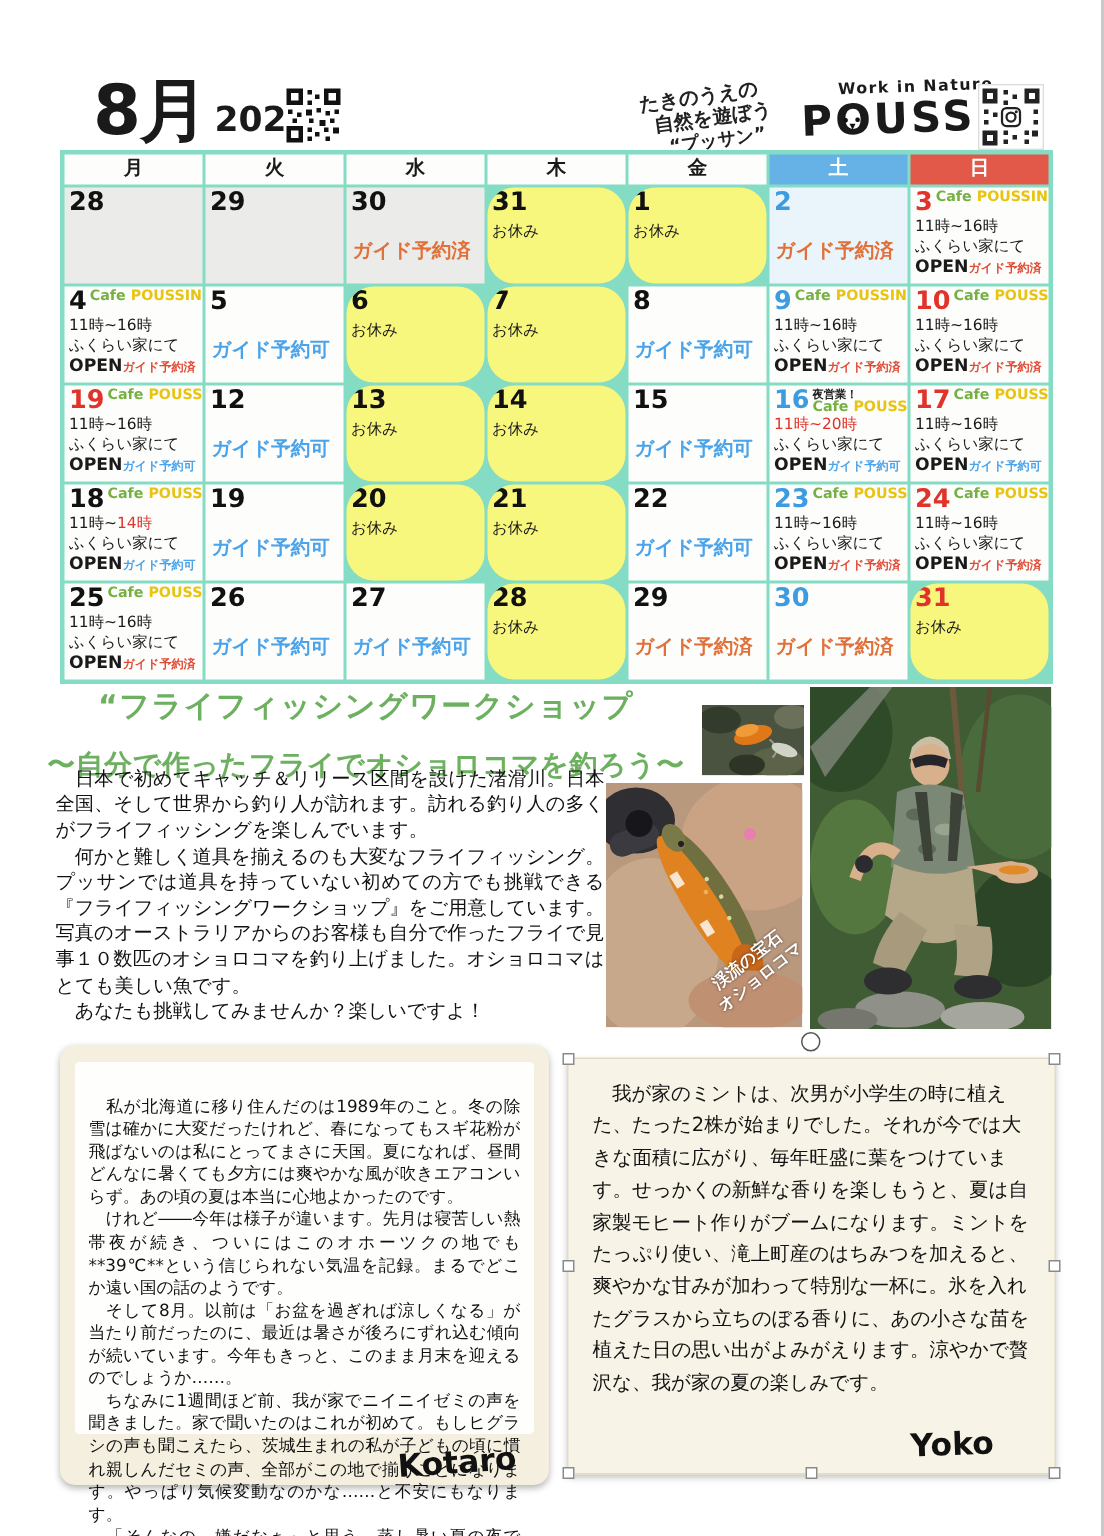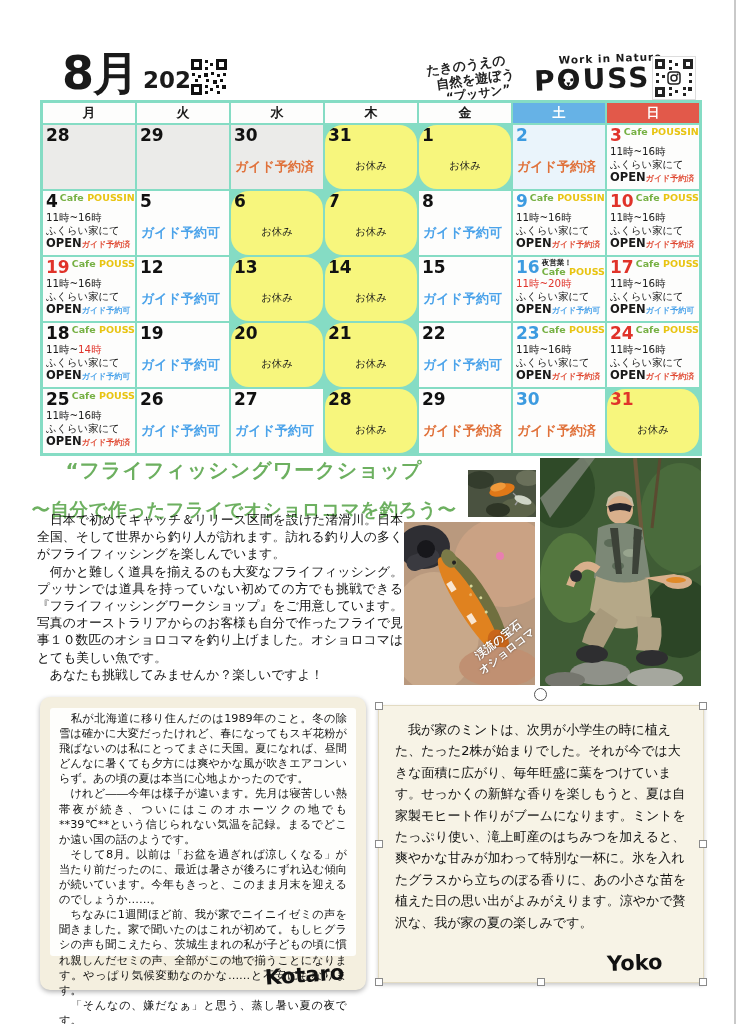--- a/index.html
+++ b/index.html
@@ -46,39 +46,39 @@
   .night{font-size:7.5px;font-weight:700;color:#222;}
   .cafe-label{font-size:9.5px;font-weight:800;white-space:nowrap;letter-spacing:0;}
   .cafe-word{color:#76b043;} .cafe-brand{color:#e8c411;}
   .hours,.place{font-size:10.3px;line-height:1.3;white-space:nowrap;color:#1a1a1a;}
   .hours .red{color:#e0332a;}
   .open-line{font-size:11.5px;font-weight:600;line-height:1.2;white-space:nowrap;}
   .open-tag{font-size:8px;font-weight:700;}
   .open-tag.red{color:#e04b35;} .open-tag.blue{color:#4ba3ea;}
   .status{font-size:13px;font-weight:800;margin-top:13px;margin-left:1px;white-space:nowrap;}
   .status.orange{color:#e0713a;} .status.blue{color:#4ba3ea;}
-  .rest{font-size:10.3px;margin-top:14px;color:#1a1a1a;text-align:center;}
+  .rest{font-size:10.3px;margin-top:2px;color:#1a1a1a;}
   
   .ws-title{position:absolute;left:14px;top:457px;width:460px;text-align:center;color:#6db060;font-weight:800;}
   .ws-title .l1{font-size:20px;letter-spacing:1px;}
   .ws-title .l2{font-size:18.5px;letter-spacing:0.5px;margin-top:13px;}
   .ws-text{position:absolute;left:37px;top:511px;width:366px;font-size:12.8px;line-height:17.2px;
            text-align:justify;color:#111;}
   .ws-text p{margin:0;}
   .photo{position:absolute;overflow:hidden;}
   .photo svg{display:block;}
   .fly-photo{left:468px;top:470px;}
   .fish-photo{left:404px;top:522px;}
   .fish-cap{position:absolute;right:-2px;bottom:26px;transform:rotate(-38deg);color:#fff;
             font-size:11px;font-weight:700;line-height:1.25;text-shadow:0 0 2px rgba(0,0,0,.6);text-align:center;}
   .angler-photo{left:540px;top:458px;}
   
   .card-left{position:absolute;left:40px;top:697px;width:326px;height:293px;background:#f4efdf;
              border-radius:10px;box-shadow:0 2px 5px rgba(0,0,0,.3);padding:11px 10px;}
-  .card-left-inner{background:#fefefc;border-radius:3px;height:248px;padding:3px 9px;
+  .card-left-inner{background:#fefefc;border-radius:3px;height:248px;padding:22px 9px;
                    font-size:11.2px;line-height:15.1px;text-align:justify;color:#111;}
   .card-left-inner p{margin:0;}
   .sig{position:absolute;font-size:21px;font-weight:800;transform:rotate(-4deg);color:#111;}
   .sig-left{right:22px;bottom:3px;}
   .card-right{position:absolute;left:378px;top:705px;width:326px;height:278px;background:#f7f3e6;
               border:1px solid #e3dbc2;box-shadow:0 2px 4px rgba(0,0,0,.22);padding:13px 16px;
               font-size:13px;line-height:21.4px;color:#111;}
   .card-right p{margin:0;}
   .sig-right{right:40px;bottom:8px;transform:rotate(-2deg);}
   .handle{position:absolute;width:8px;height:8px;background:#fff;border:1px solid #8a8a8a;}

